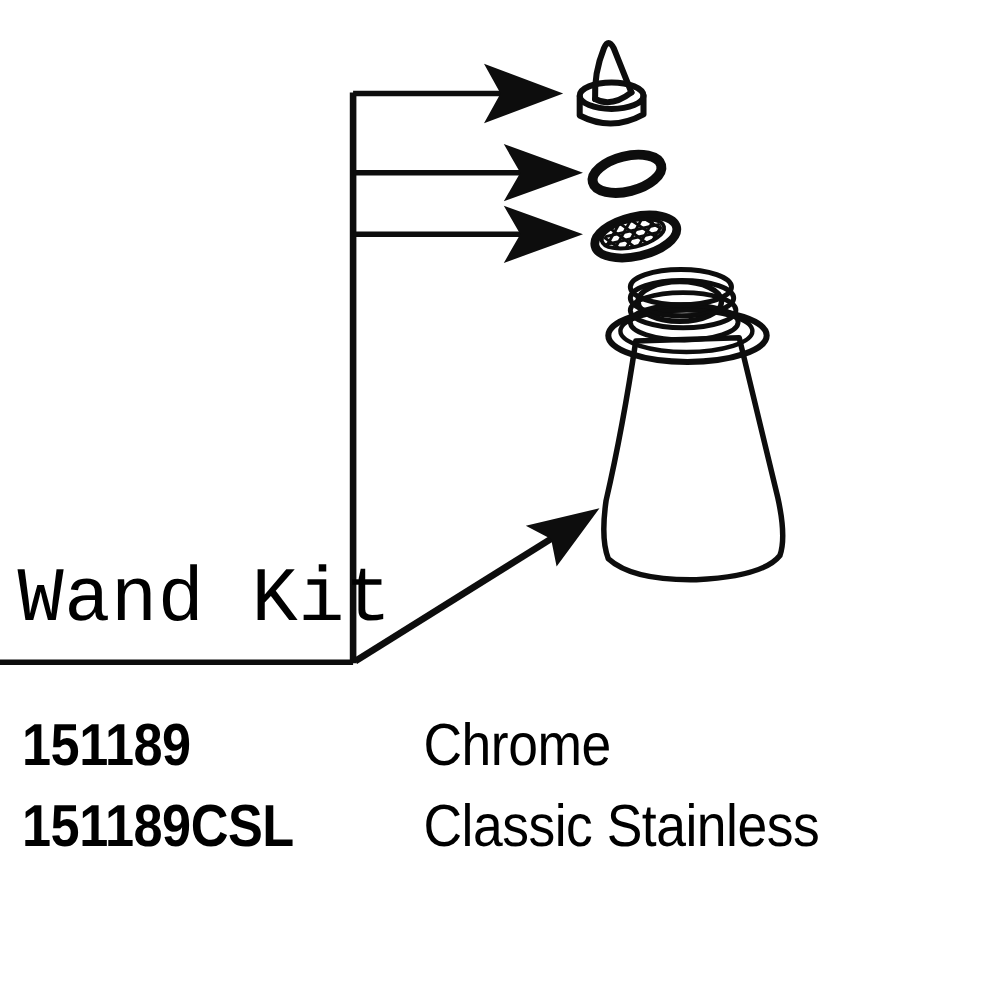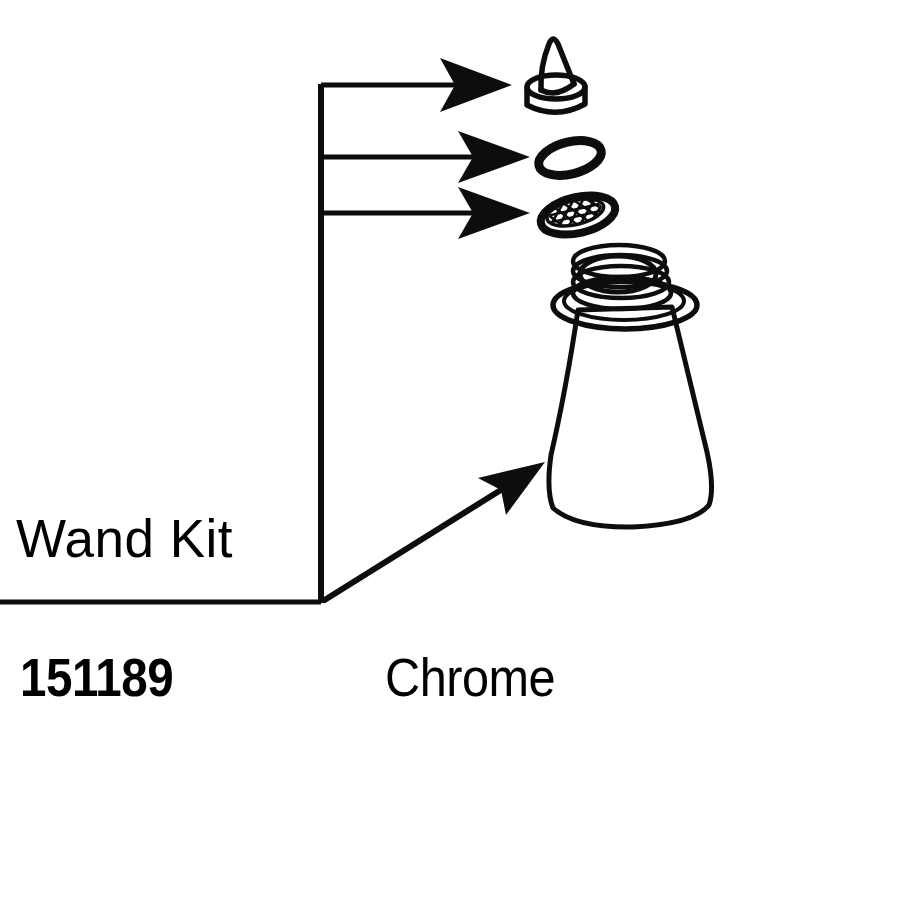--- a/index.html
+++ b/index.html
@@ -31,22 +31,22 @@
     top: 0;
     width: 900px;
     height: 640px;
   }
 
   
   #wand-kit-label {
     position: absolute;
     left: 16px;
     top: 512px;
-    font-family: Liberation Sans, sans-serif;
-    font-size: 53px;
+    font-family: Liberation Mono, monospace;
+    font-size: 70px;
     font-weight: 400;
     letter-spacing: 0.5px;
     line-height: 1;
     white-space: nowrap;
   }
 
   
   #part-table {
     position: absolute;
     left: 0;
@@ -175,16 +175,20 @@
 
   <div id="wand-kit-label">Wand Kit</div>
 
   <div id="part-table">
 
     <div class="part-row">
       <span class="part-number">151189</span>
       <span class="part-finish">Chrome</span>
     </div>
 
+    <div class="part-row">
+      <span class="part-number">151189CSL</span>
+      <span class="part-finish">Classic Stainless</span>
+    </div>
 
 
   </div>
 </div>
 
 </body></html>

